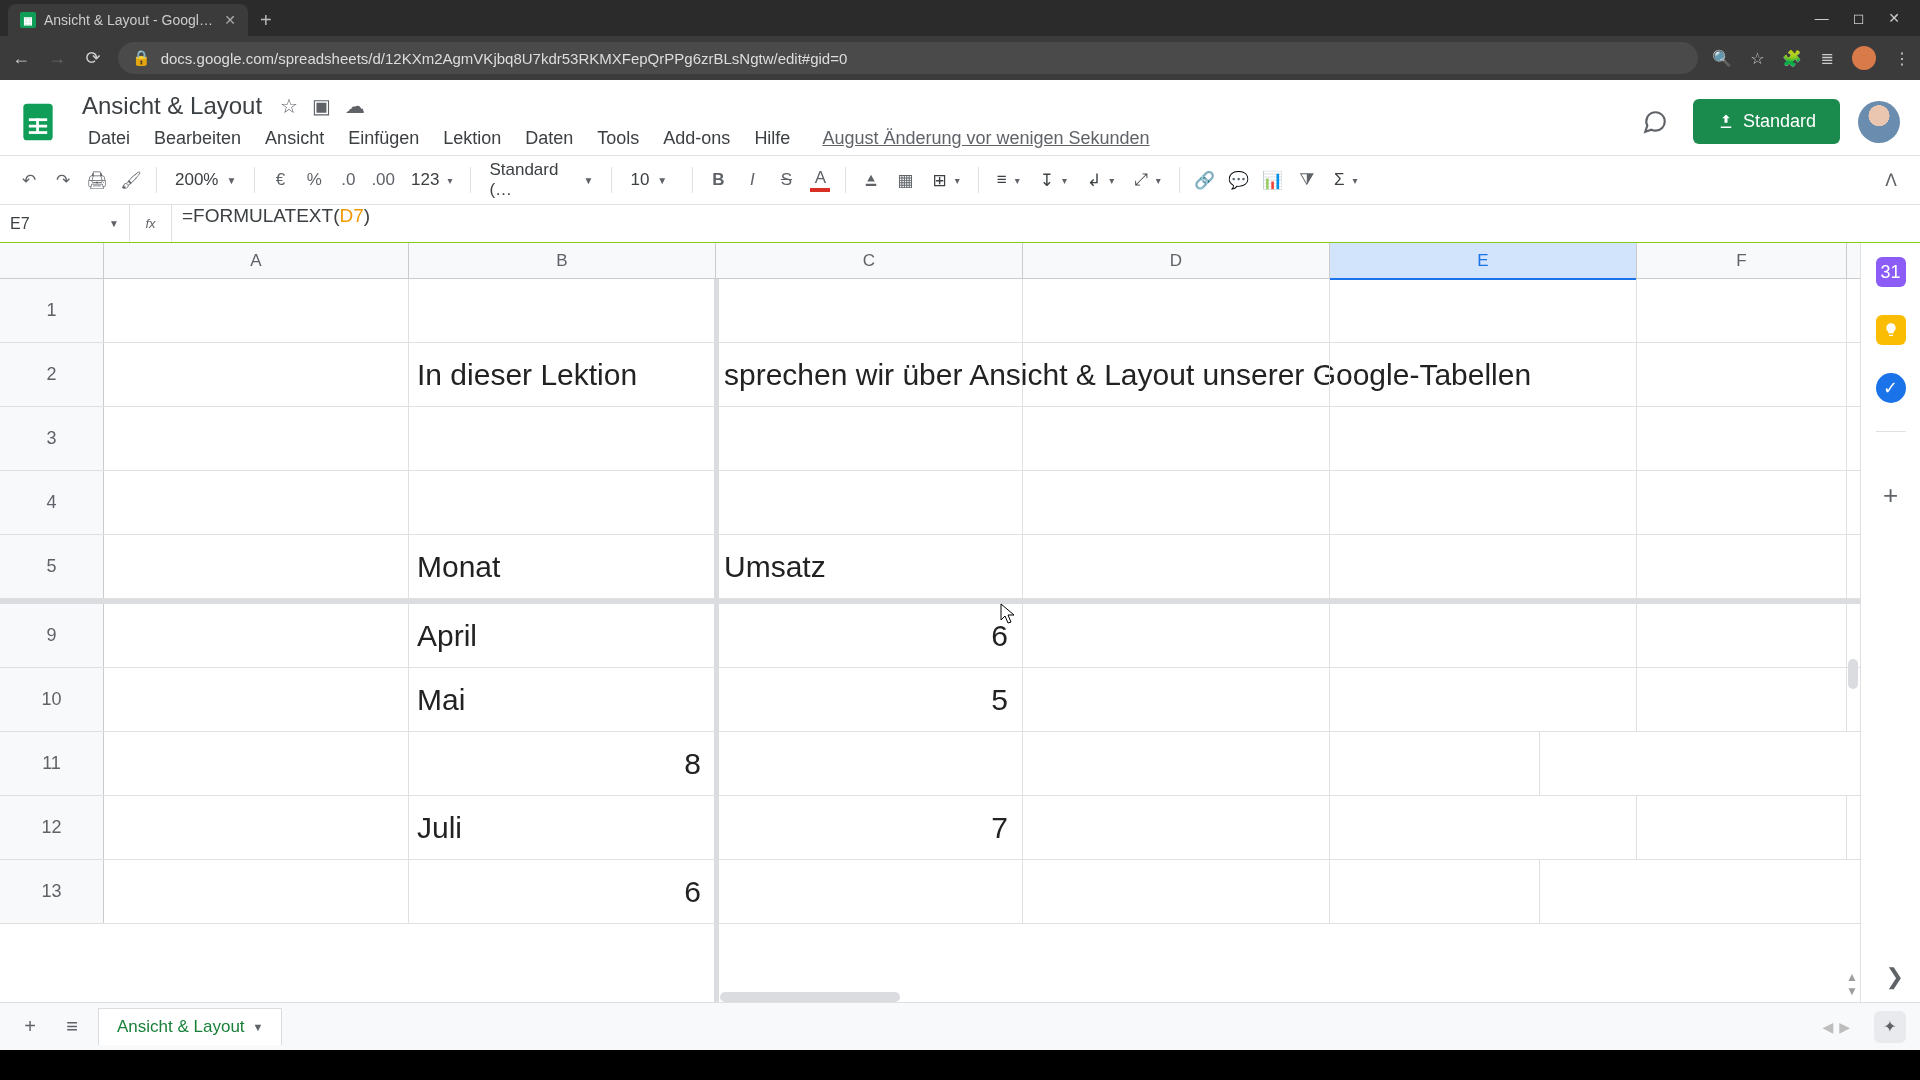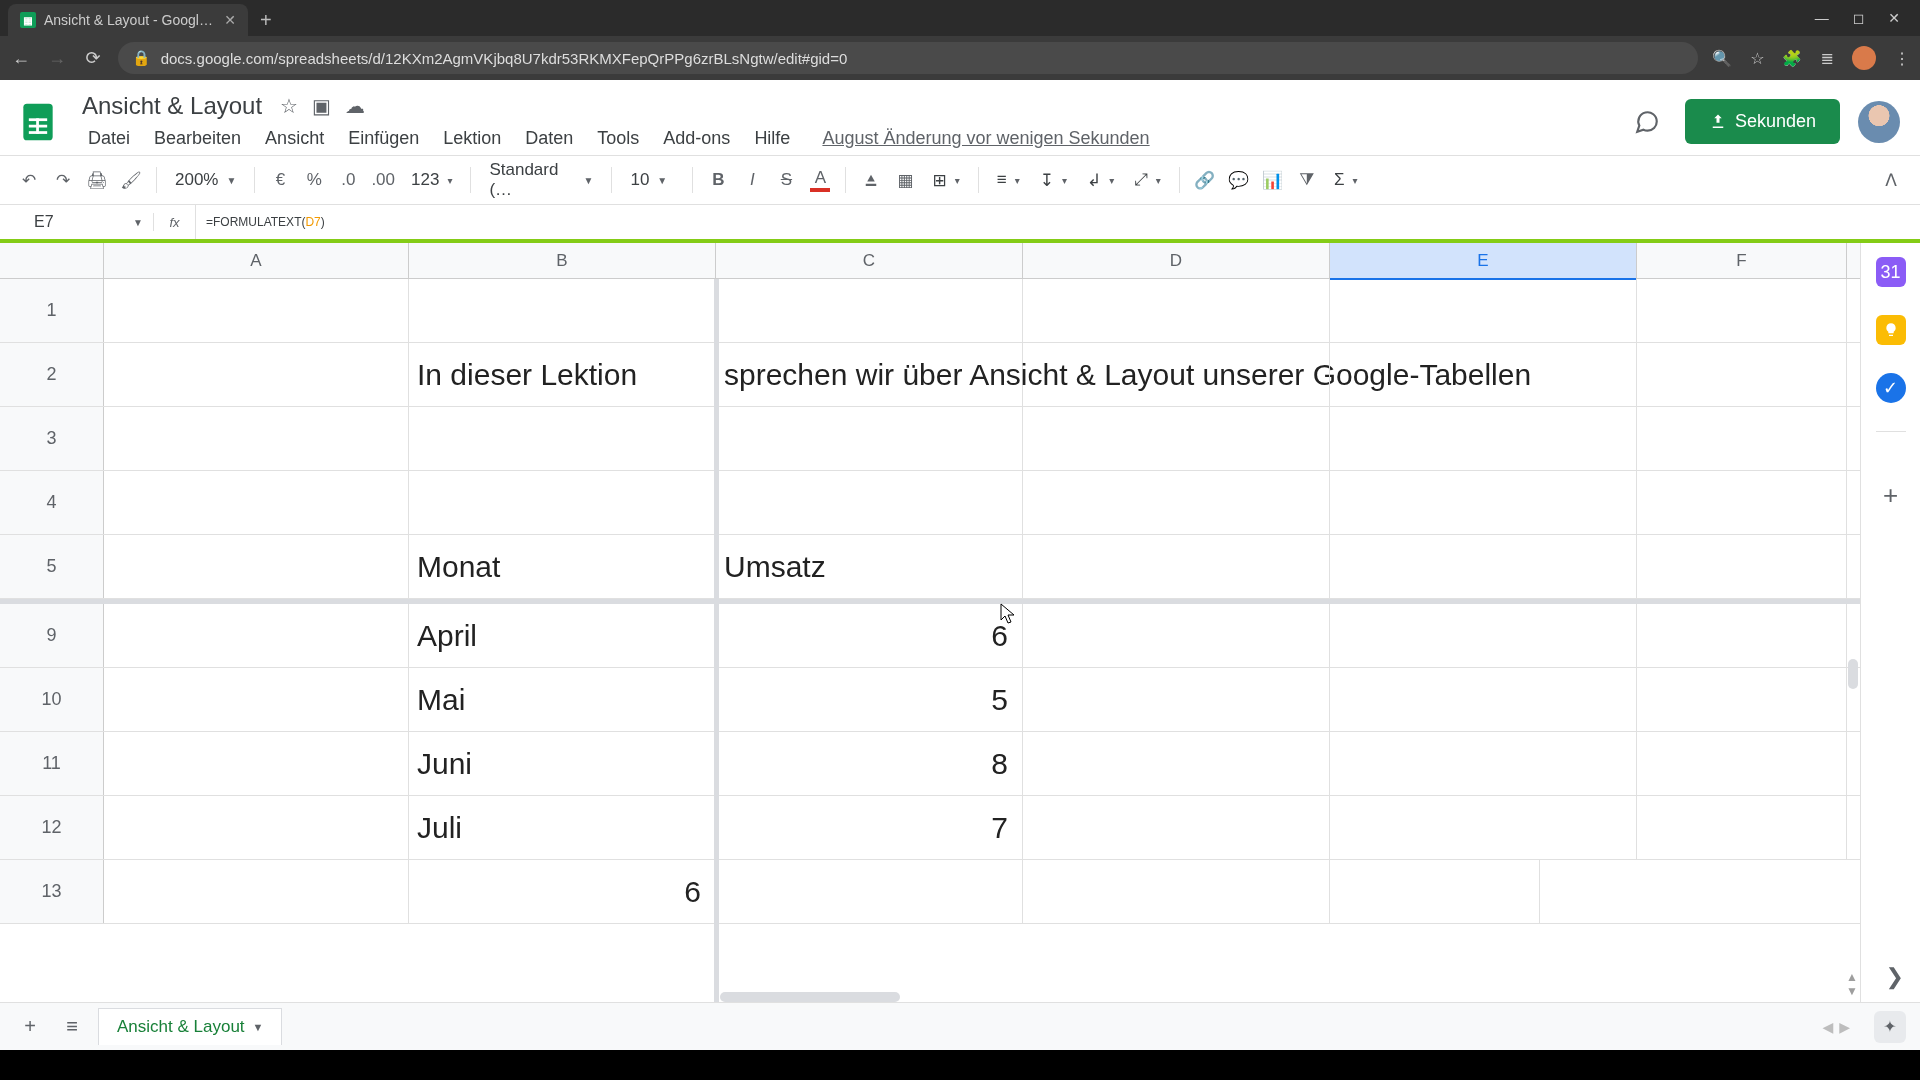--- a/index.html
+++ b/index.html
@@ -50,24 +50,24 @@
   .tb-select { display:flex; align-items:center; gap: 8px; color:#3c4043; padding: 0 8px; cursor:pointer; font-size: 17px;}
   .tb-dropdown-arrow { font-size: 10px; color:#5f6368; }
   .text-color-btn { display:flex; flex-direction:column; align-items:center; }
   .text-color-underline { width:20px; height:4px; background:#d93025; }
   .toolbar-right { margin-left:auto; }
   .toolbar .bold { font-weight:bold; }
   .toolbar .italic { font-style:italic; }
   .toolbar .strike { text-decoration: line-through; }
 
   
-  .formula-row { height: 38px; display:flex; align-items:center; border-bottom: 4px solid #84cc16; padding-left: 24px; }
+  .formula-row { height: 38px; display:flex; border-bottom: 1px solid #84cc16; }
   .name-box { width: 130px; border-right: 1px solid #e0e0e0; display:flex; align-items:center; padding: 0 10px; font-size: 16px; color:#3c4043; gap: 6px; justify-content:space-between;}
   .fx-label { width: 42px; font-style: italic; color:#5f6368; display:flex; align-items:center; justify-content:center; border-right: 1px solid #e0e0e0; height:100%; font-size:13px;}
-  .formula-input { flex:1; padding: 0 10px; font-size: 12px; color:#3c4043; font-family: Arial; }
+  .formula-input { flex:1; padding: 0 10px; font-size: 19px; color:#3c4043; font-family: Arial; }
   .formula-input .ref { color: #f29900; }
 
   
   .grid-wrap { flex:1; display:flex; overflow:hidden; }
   .sheet { flex:1; position:relative; overflow:hidden; }
 
   
   .col-headers { position:absolute; top:0; left:0; right:0; height:36px; display:flex; background:#f8f9fa; border-bottom: 1px solid #ccc; }
   .corner-box { width: 104px; border-right: 1px solid #ccc; }
   .col-head { border-right: 1px solid #ccc; display:flex; align-items:center; justify-content:center; color:#5f6368; font-size: 17px; cursor:pointer; position:relative;}
@@ -199,21 +199,21 @@
       <div class="title-right">
         <div class="chat-icon">
           <svg width="26" height="26" viewBox="0 0 24 24" fill="none" stroke="#5f6368" stroke-width="2">
               <path d="M21 11.5a8.38 8.38 0 0 1-8.5 8.5 8.5 8.5 0 0 1-3.8-.9L3 21l1.9-5.7a8.5 8.5 0 1 1 16.1-3.8z"></path>
             </svg>
         </div>
         <button class="share-btn">
           <svg width="18" height="18" viewBox="0 0 24 24" fill="#fff">
               <path d="M12 2l-5 5h3v6h4V7h3l-5-5zM5 18v2h14v-2H5z"></path>
             </svg>
-          <span>Sekunden</span>
+          <span>Standard</span>
         </button>
         <div class="avatar-big"></div>
       </div>
     </div>
 
     <div class="toolbar">
       <div class="tb-btn">↶</div>
       <div class="tb-btn">↷</div>
       <div class="tb-btn">🖨</div>
       <div class="tb-btn">🖌</div>
@@ -362,21 +362,20 @@
             <div class="cell colA"></div>
             <div class="cell colB">Mai</div>
             <div class="cell colC num">5</div>
             <div class="cell colD"></div>
             <div class="cell colE"></div>
             <div class="cell colF"></div>
           </div>
           <div class="row">
             <div class="row-head">11</div>
             <div class="cell colA"></div>
-            <div class="cell colB">Juni</div>
             <div class="cell colC num">8</div>
             <div class="cell colD"></div>
             <div class="cell colE"></div>
             <div class="cell colF"></div>
           </div>
           <div class="row">
             <div class="row-head">12</div>
             <div class="cell colA"></div>
             <div class="cell colB">Juli</div>
             <div class="cell colC num">7</div>

